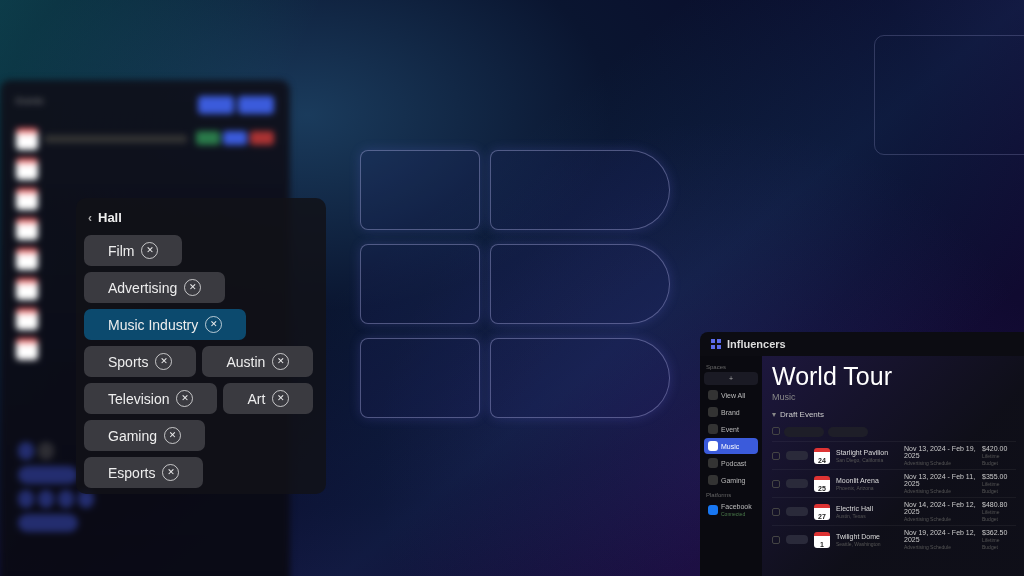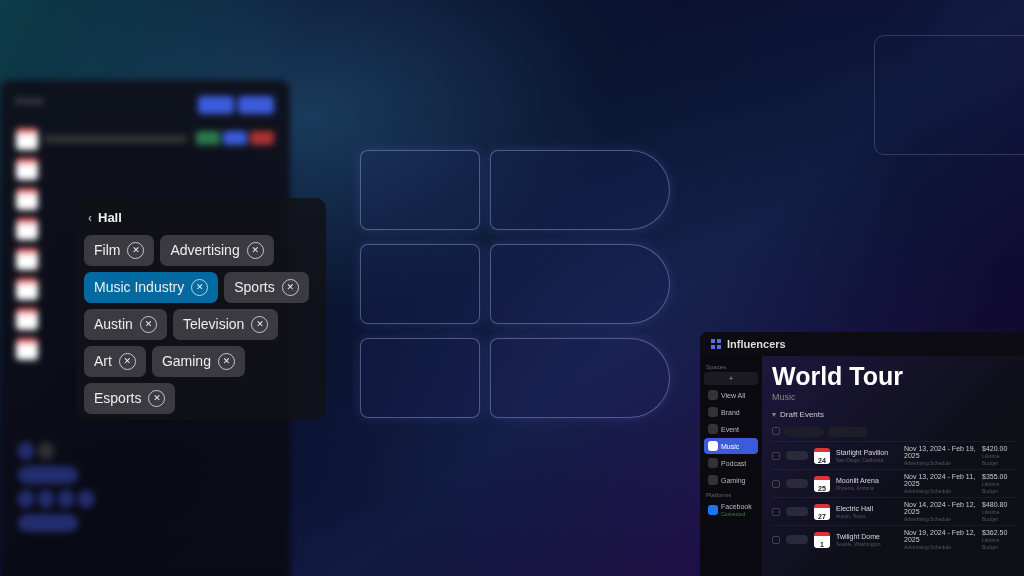--- a/index.html
+++ b/index.html
@@ -75,29 +75,30 @@
   background: rgba(18,18,24,0.85);
   border-radius: 10px;
   padding: 12px 6px 6px 8px;
   color: #eee;
 }
 .copy-header { display:flex; align-items:center; gap:6px; font-size:13px; font-weight:600; margin-bottom:10px; padding-left:4px;}
 .copy-arrow { font-size:12px; color:#aaa;}
 .tag-area { display:flex; flex-wrap:wrap; gap:6px; }
 .tag {
   display: inline-flex;
+  align-items: center;
   gap: 7px;
   background: #3a3a40;
   border-radius: 7px;
-  padding: 7px 10px;
+  padding: 7px 24px;
   font-size: 14px;
   color: #eee;
   cursor: pointer;
 }
-.tag.active { background: #0369a1; }
+.tag.active { background: #0c4a6e; }
 .tag-x {
   display:inline-flex;
   align-items:center;
   justify-content:center;
   width: 17px; height: 17px;
   border: 1.5px solid rgba(255,255,255,0.7);
   border-radius: 50%;
   font-size: 9px;
   line-height: 1;
 }
@@ -120,21 +121,21 @@
 .es-titlebar svg{flex-shrink:0;}
 .es-body{display:flex;flex:1;}
 .es-sidebar{width:62px;background:#0a0a10;padding:4px 4px;font-size:7px;color:#888;}
 .es-side-label{color:#666;font-size:6px;margin:4px 2px 2px;}
 .es-plus{background:#1a1a24;border-radius:4px;text-align:center;padding:3px;margin:2px 0;color:#aaa;}
 .es-nav-item{display:flex;align-items:center;gap:3px;padding:3px 4px;border-radius:4px;margin:1px 0;color:#bbb;}
 .es-nav-item.active{background:#3b5bdb;color:#fff;}
 .es-nav-icon{width:10px;height:10px;background:#333;border-radius:3px;flex-shrink:0;}
 .es-nav-item.active .es-nav-icon{background:#fff;}
 .es-main{flex:1;padding:6px 10px 0;background:linear-gradient(135deg,rgba(40,30,90,0.6),rgba(15,15,25,0.9) 60%);}
-.es-h1{font-size:25px;font-weight:700;color:#fff;}
+.es-h1{font-size:25px;font-weight:400;color:#fff;}
 .es-sub{font-size:9px;color:#888;margin:1px 0 8px;}
 .es-section{font-size:8px;color:#ccc;margin:4px 0;display:flex;align-items:center;gap:4px;}
 .es-row{display:flex;align-items:center;gap:6px;padding:3px 0;font-size:7px;border-top:1px solid rgba(255,255,255,0.05);}
 .es-chk{width:8px;height:8px;border:1px solid #444;border-radius:2px;flex-shrink:0;}
 .es-status{width:22px;height:9px;background:#2a2a3a;border-radius:4px;flex-shrink:0;}
 .es-cal{width:16px;height:16px;background:linear-gradient(#d33 25%,#fff 25%);border-radius:3px;display:flex;align-items:flex-end;justify-content:center;font-size:7px;color:#222;font-weight:700;flex-shrink:0;}
 .es-name{flex:0 0 62px;color:#ddd;}
 .es-name-sub{color:#555;font-size:5px;}
 .es-dates{flex:0 0 72px;color:#ccc;}
 .es-dates-sub{color:#555;font-size:5px;}

